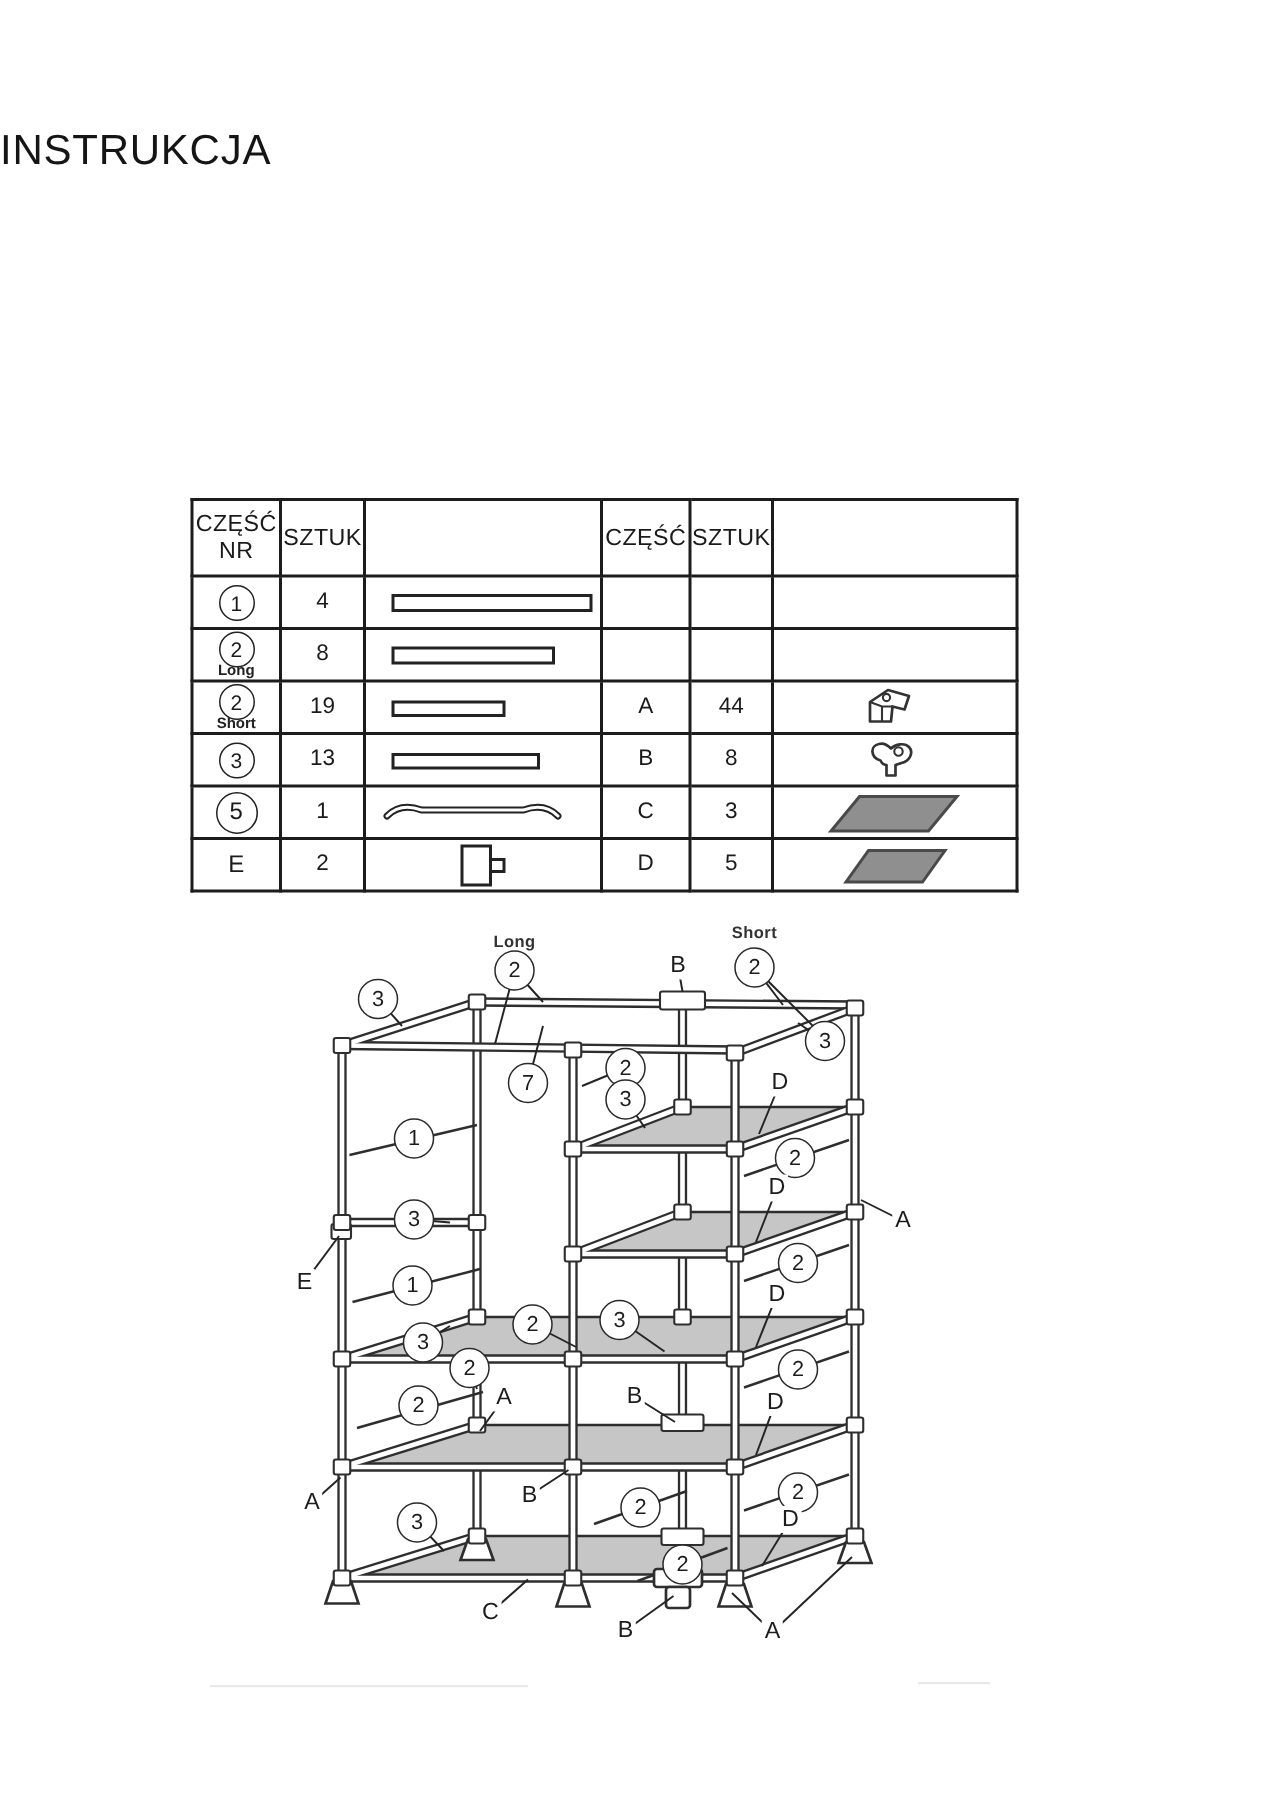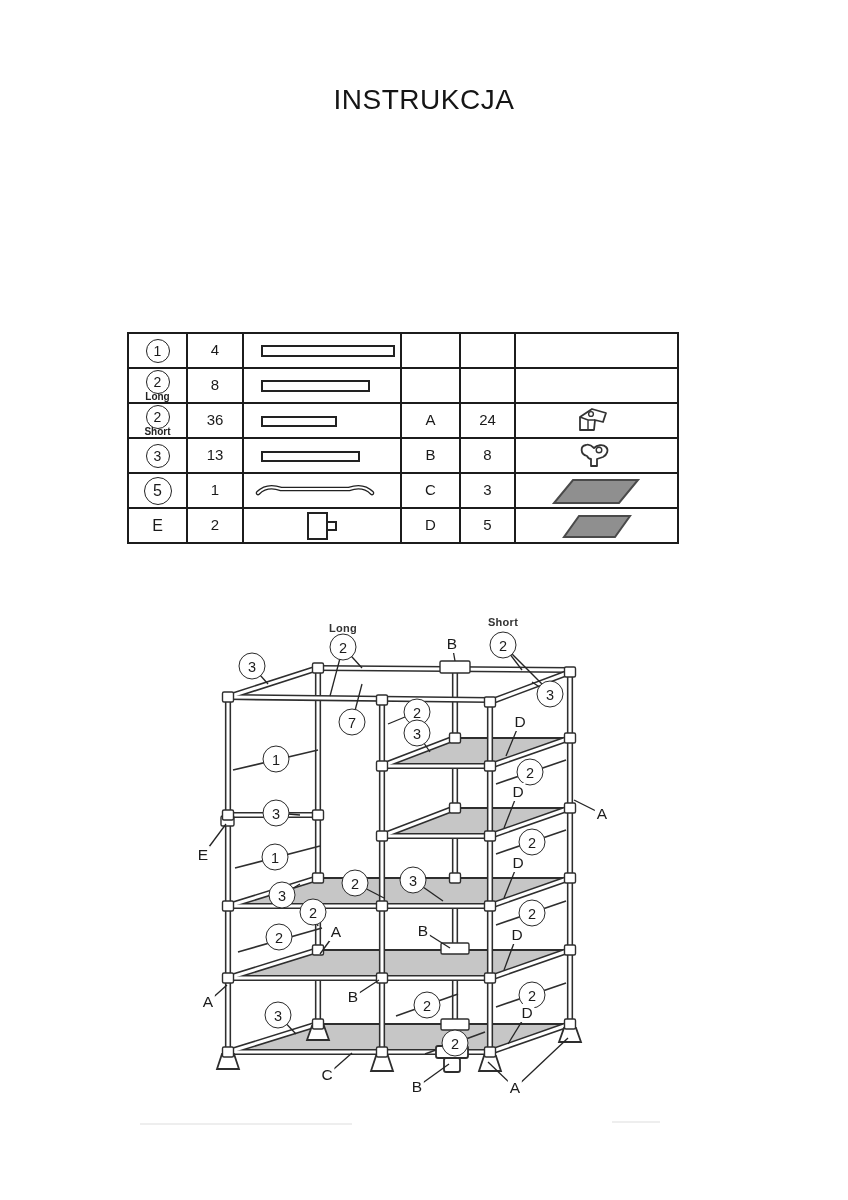--- a/index.html
+++ b/index.html
@@ -1,18 +1,18 @@
 <!DOCTYPE html>
 <html style="--shelf: #c6c6c6;"><head>
 <meta charset="utf-8">
 <style>
   html,body{margin:0;padding:0;background:#888;}
   #page{position:relative;width:848px;height:1200px;background:#ffffff;overflow:hidden;
         font-family:"Liberation Sans",sans-serif;color:#1a1a1a;}
-  .title{position:absolute;left:0;right:0;top:84px;text-align:center;
+  .title{position:absolute;left:0;right:0;top:84px;
          font-size:28px;letter-spacing:.5px;color:#151515;}
   
   table.parts{position:absolute;left:127px;top:332px;border-collapse:collapse;table-layout:fixed;}
   table.parts td{border:2px solid #1c1c1c;padding:0;text-align:center;vertical-align:middle;
                  font-size:15px;line-height:1.1;overflow:hidden;}
   tr.hdr td{height:49px;font-size:15.5px;letter-spacing:.3px;}
   tr.row td{height:33px;}
   .qty{font-size:21px;}
   .circ{display:inline-flex;align-items:center;justify-content:center;
         width:22px;height:22px;border:1.7px solid #222;border-radius:50%;
@@ -49,20 +49,31 @@
   <table class="parts">
     <colgroup>
       <col style="width:59px">
         <col style="width:56px">
         <col style="width:156px">
       <col style="width:59px">
         <col style="width:55px">
         <col style="width:161px">
     </colgroup>
     <tbody>
+        <tr class="hdr">
+      <td>
+        <span>CZĘŚĆ</span><br>
+        <span>NR</span>
+      </td>
+      <td>SZTUK</td>
+      <td></td>
+      <td>CZĘŚĆ</td>
+      <td>SZTUK</td>
+      <td></td>
+    </tr>
 
     <tr class="row">
       <td><span class="circ">1</span></td>
       <td class="qty">4</td>
       <td class="icel">
         <svg width="156" height="18">
           <rect x="18" y="4" width="132" height="10" fill="#fff" stroke="#222" stroke-width="2"></rect>
             </svg>
           </td>
       <td></td>
@@ -80,28 +91,28 @@
             </svg>
           </td>
       <td></td>
           <td></td>
           <td></td>
     </tr>
 
     <tr class="row">
       <td><span class="circ">2</span>
           <span class="sub">Short</span></td>
-      <td class="qty">36</td>
+      <td class="qty">19</td>
       <td class="icel">
         <svg width="156" height="16">
           <rect x="18" y="4" width="74" height="9" fill="#fff" stroke="#222" stroke-width="2"></rect>
             </svg>
           </td>
       <td>A</td>
-      <td class="qty">24</td>
+      <td class="qty">44</td>
       <td class="icel">
         <svg width="161" height="32">
           <path d="M64,25 L64,12 L76,4 L90,8 L87,17 L79,15 L78,25 Z" fill="#fff" stroke="#333" stroke-width="1.8" stroke-linejoin="round"></path>
           <path d="M64,12 L72,15 L79,15 M72,15 L72,25" fill="none" stroke="#333" stroke-width="1.4"></path>
           <circle cx="75" cy="9" r="2.4" fill="none" stroke="#333" stroke-width="1.4"></circle>
             </svg>
           </td>
     </tr>
 
     <tr class="row">

